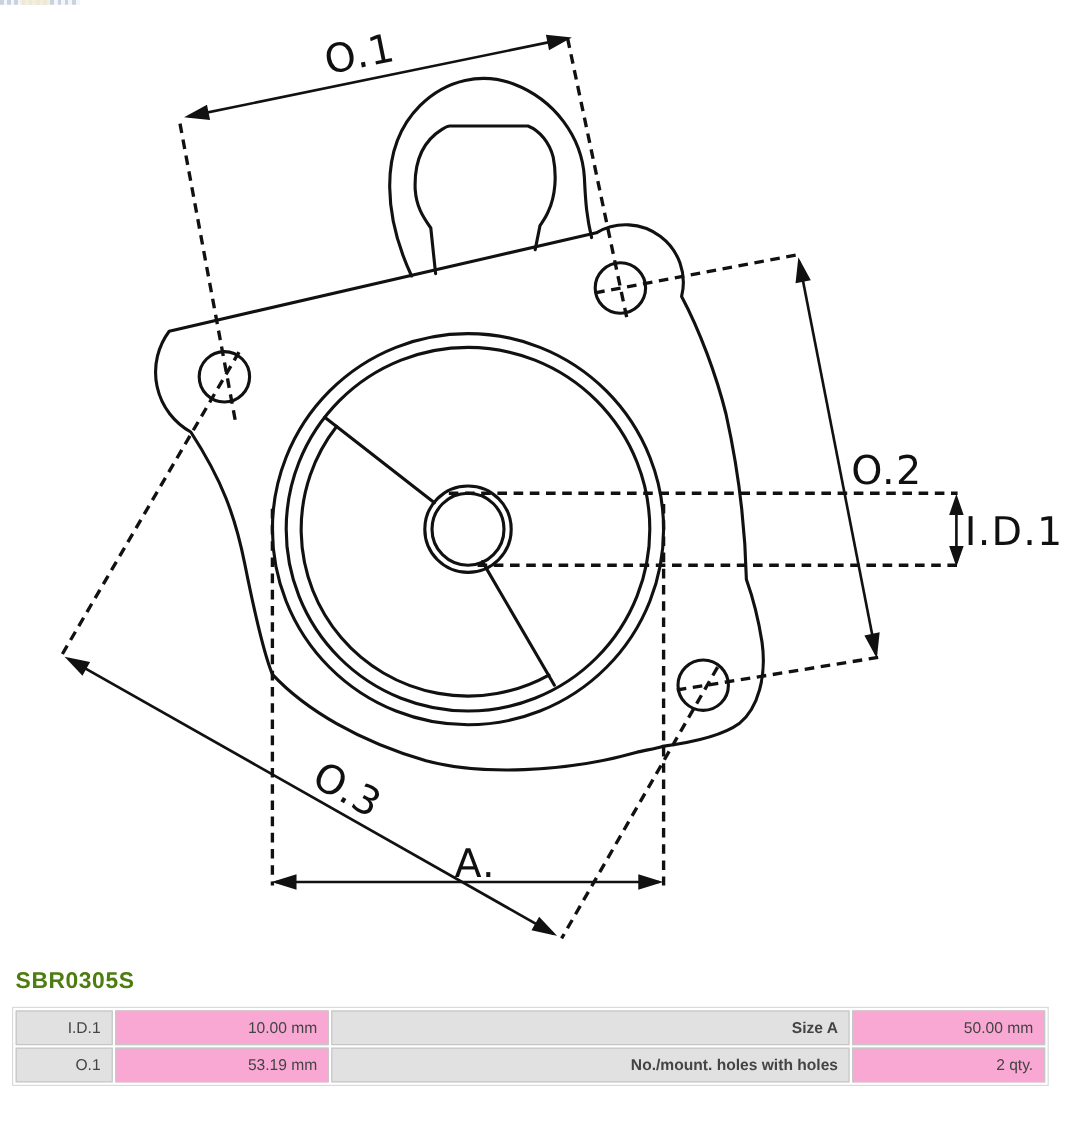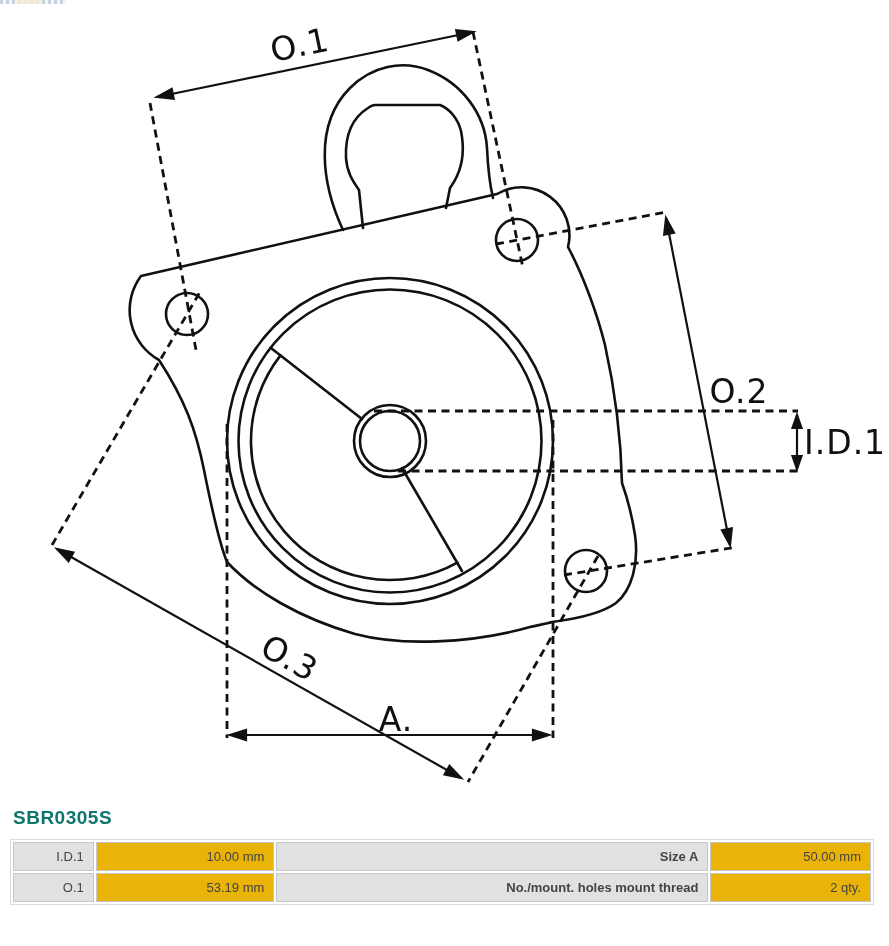--- a/index.html
+++ b/index.html
@@ -4,27 +4,27 @@
 <style>
   html,body{margin:0;padding:0;background:#ffffff;width:889px;height:946px;overflow:hidden;
             font-family:"Liberation Sans",sans-serif;}
   .stage{position:relative;width:889px;height:946px;background:#fff;}
   .artifact{position:absolute;left:0;top:0;width:66px;height:4px;
             background:repeating-linear-gradient(90deg,#bcc8da 0 3px,#f2f4f8 3px 6px);opacity:.8;}
   .artifact .warm{position:absolute;left:17px;top:0;width:24px;height:4px;background:#f1e7cb;opacity:.85;}
   svg.drawing{position:absolute;left:0;top:0;}
   .dim-label{font-family:"DejaVu Sans",sans-serif;font-size:33px;fill:#101010;letter-spacing:1px;}
   .part-number{position:absolute;left:13px;top:807px;font-size:19px;font-weight:bold;
-               letter-spacing:.5px;color:#0f766e;}
+               letter-spacing:.5px;color:#4d7c0f;}
   table.spec{position:absolute;left:11px;top:840px;width:862px;border-collapse:separate;
              border-spacing:2px;background:#fff;outline:1px solid #dadada;}
   table.spec td{border:1px solid #c6c6c6;height:25px;font-size:13px;color:#444;
                 text-align:right;padding:1px 9px 1px 2px;white-space:nowrap;}
   td.lbl{background:#e1e1e1;}
-  td.val{background:#eab308;}
+  td.val{background:#f9a8d4;}
   .w1{width:68px;} .w2{width:166px;} .w3{width:420px;font-weight:bold;} .w4{width:148px;}
 </style>
 </head>
 <body>
 
 <div class="stage">
 
   <div class="artifact">
       <span class="warm"></span>
     </div>
@@ -134,19 +134,19 @@
     <tbody>
       <tr>
         <td class="lbl w1">I.D.1</td>
         <td class="val w2">10.00 mm</td>
         <td class="lbl w3">Size A</td>
         <td class="val w4">50.00 mm</td>
       </tr>
       <tr>
         <td class="lbl w1">O.1</td>
         <td class="val w2">53.19 mm</td>
-        <td class="lbl w3">No./mount. holes mount thread</td>
+        <td class="lbl w3">No./mount. holes with holes</td>
         <td class="val w4">2 qty.</td>
       </tr>
     </tbody>
   </table>
 
 </div>
 
 </body></html>

